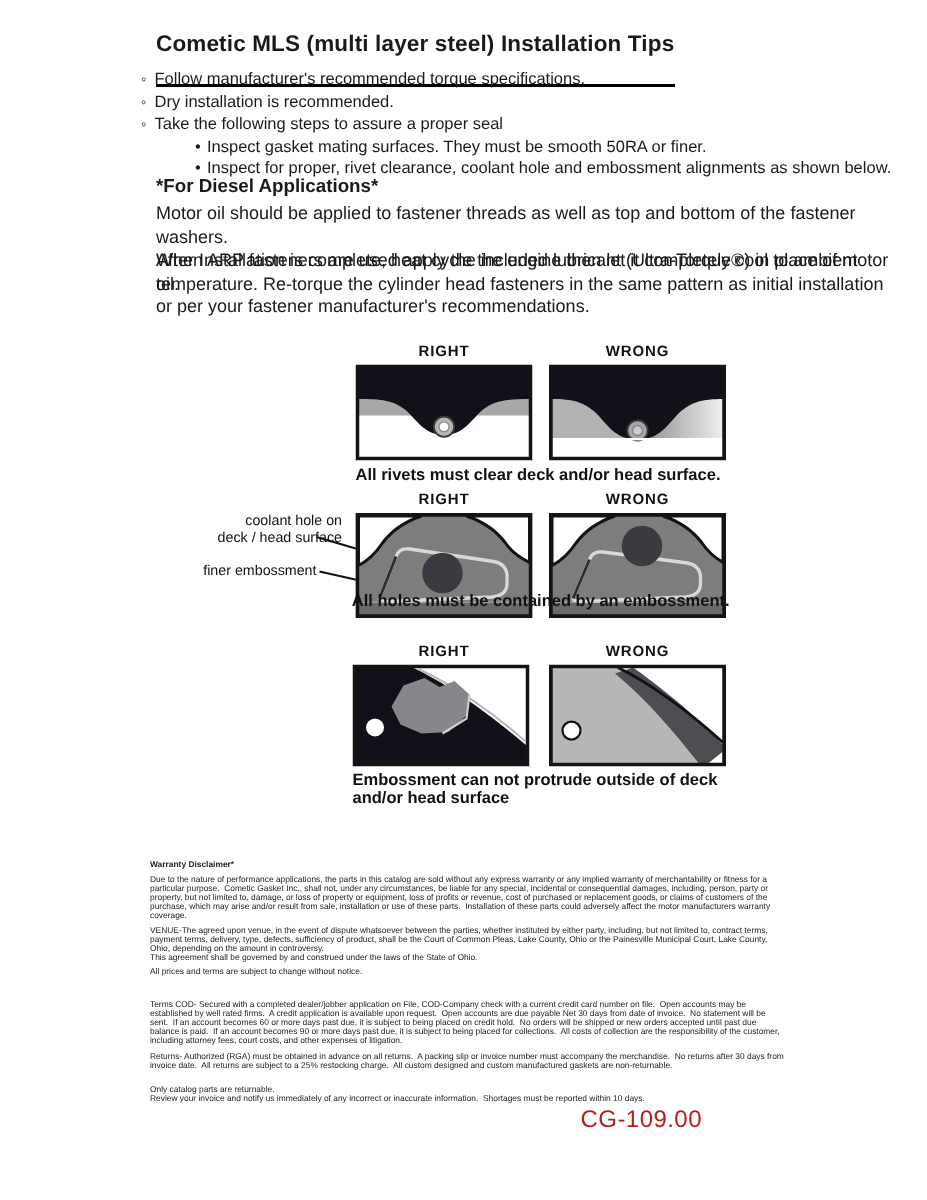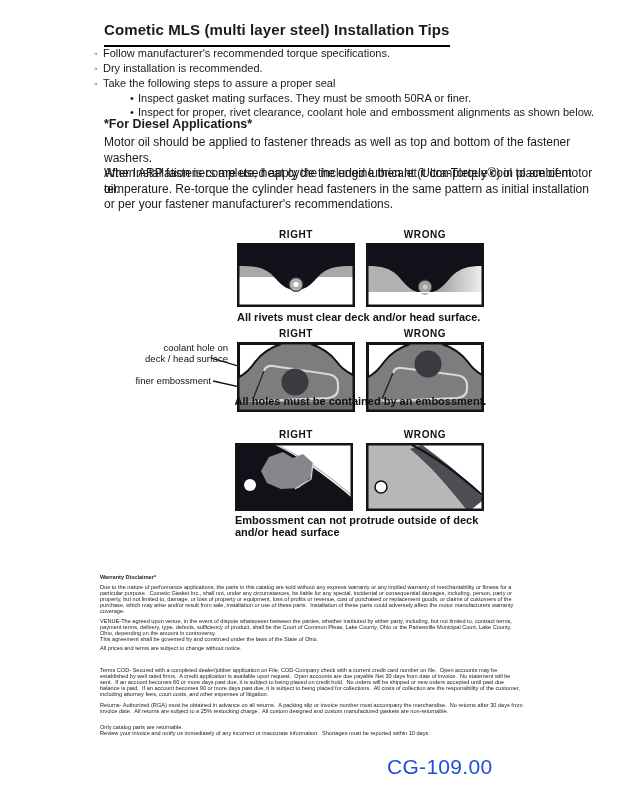--- a/index.html
+++ b/index.html
@@ -5,42 +5,42 @@
   * { margin:0; padding:0; box-sizing:border-box; }
   html,body { background:#ffffff; }
   .page {
     position:relative; width:618px; height:800px; background:#ffffff;
     font-family:"Liberation Sans","DejaVu Sans",sans-serif; color:#1a1a1a;
     overflow:hidden;
   }
   .abs { position:absolute; }
   .title {
     left:104px; top:21px; font-size:15px; font-weight:bold;
-    border-bottom:2px solid #000; padding-bottom:7px; letter-spacing:0.1px;
+    border-bottom:2px solid #000; padding-bottom:18px; letter-spacing:0.1px;
     display:inline-block; white-space:nowrap;
   }
   .tips { left:94px; top:46px; font-size:11px; line-height:14px; white-space:nowrap; }
   .tip-row { display:flex; align-items:baseline; }
   .tip-row.sub { margin-left:36px; }
   .tip-marker { width:9px; font-size:10px; }
   .tip-row.sub .tip-marker { width:8px; font-size:11px; }
   .h2 { left:104px; top:117px; font-size:12.5px; font-weight:bold; }
   .para { left:104px; width:492px; font-size:12px; line-height:15.5px; white-space:pre-line; }
   .p1 { top:135px; }
   .p2 { top:166px; }
   .note { top:212px; }
   .fig-label { width:118px; text-align:center; font-size:10px; font-weight:600; letter-spacing:0.6px; color:#111; }
   .fig-caption { font-size:11px; font-weight:bold; white-space:nowrap; color:#111; }
   .fig-caption.center { display:flex; justify-content:center; }
   .fig-caption.wrap { white-space:pre-line; }
   .panel { display:block; }
   .side-label { width:116px; text-align:right; font-size:9.5px; line-height:11px; white-space:pre-line; color:#111; }
   .legal { left:100px; width:423px; font-size:5.6px; line-height:5.9px; color:#222; white-space:pre-wrap; }
   .legal-h { font-weight:bold; }
-  .pagecode { left:387px; top:755px; font-size:21px; letter-spacing:0.3px; color:#1d4ed8; }
+  .pagecode { left:387px; top:738px; font-size:16px; letter-spacing:0.3px; color:#b91c1c; }
 </style>
 </head>
 <body>
 
 <div class="page">
 
   <div class="abs title">Cometic MLS (multi layer steel) Installation Tips</div>
 
   <div class="abs tips">
     <div class="tip-row">

